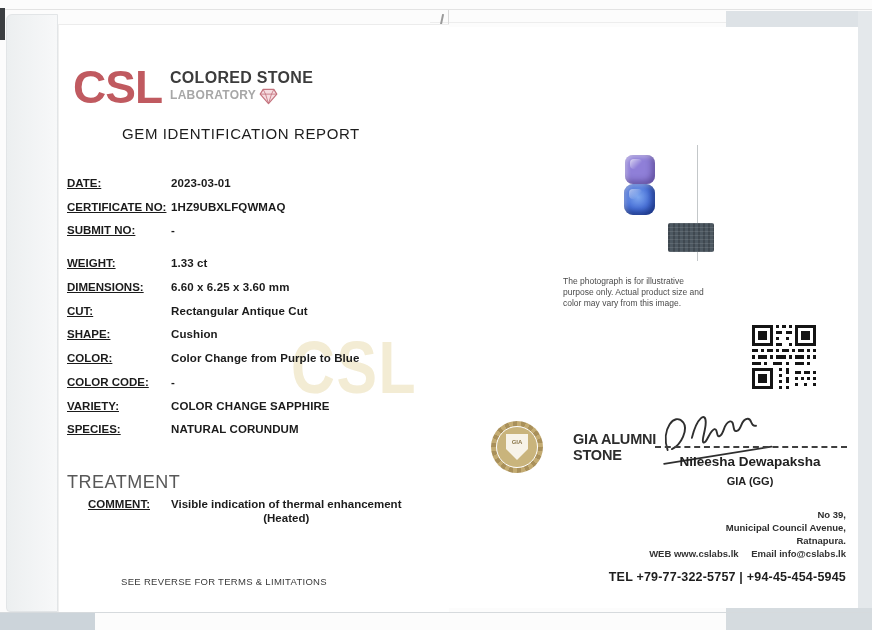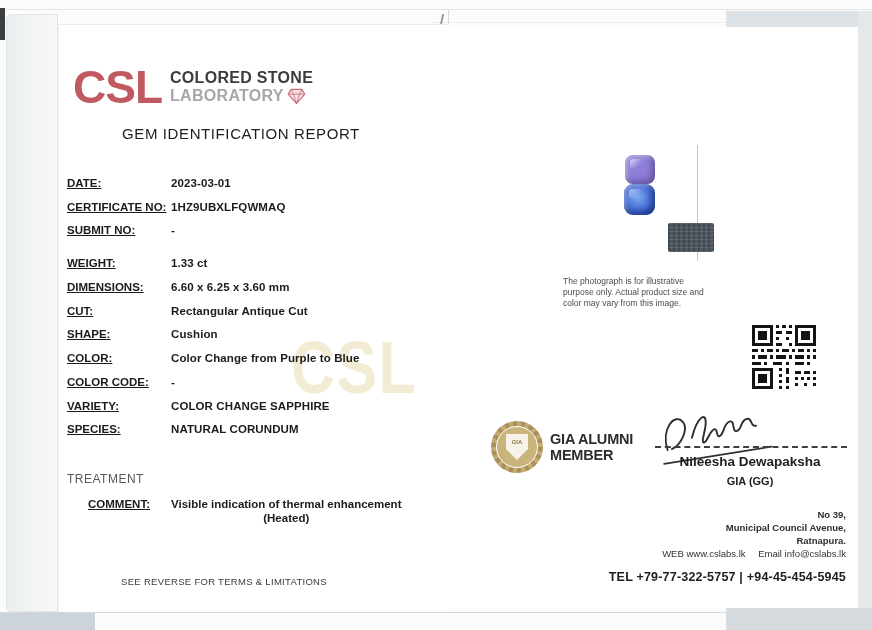--- a/index.html
+++ b/index.html
@@ -29,36 +29,36 @@
   .paper { position:absolute; background:#ffffff; }
   .paper-left  { left:58px; top:24px; width:391px; height:588px; border-top:1px solid #ececec; border-left:1px solid #f0f0f0; }
   .paper-right { left:449px; top:27px; width:409px; height:581px; }
 
   
   .logo-row { position:absolute; left:14px; top:40px; display:flex; z-index:2; }
   .logo-acronym { font-size:46px; font-weight:700; line-height:0.96; color:#c05a60; letter-spacing:-1px; }
   .logo-names { margin-left:8px; padding-top:4px; }
   .logo-name1 { font-size:16px; font-weight:700; color:#3c3c3c; letter-spacing:0.3px; line-height:1.12; }
   .logo-name2-row { display:flex; align-items:center; }
-  .logo-name2 { font-size:16px; font-weight:700; color:#a7a7a7; letter-spacing:0.3px; line-height:1.12; }
+  .logo-name2 { font-size:12px; font-weight:700; color:#a7a7a7; letter-spacing:0.3px; line-height:1.12; }
   .logo-diamond { width:19px; height:17px; margin-left:3px; margin-top:1px; }
 
   .report-title { position:absolute; left:0; right:26px; top:100px; text-align:center;
                   font-size:15px; letter-spacing:0.6px; color:#1d1d1d; z-index:2; }
 
   .watermark { position:absolute; left:232px; top:300px; font-size:74px; font-weight:700;
                color:#f3ecd4; z-index:0; transform:scaleX(0.82); transform-origin:left top; letter-spacing:2px; }
 
   .fields { position:absolute; left:8px; top:152px; right:8px; z-index:2; }
   .frow { display:flex; line-height:13px; margin-bottom:10.7px; font-size:11.5px; font-weight:700; color:#1b1b1b; }
   .frow.gap { margin-top:20px; }
   .flabel { width:104px; flex-shrink:0;text-decoration:underline; }
   .fvalue { letter-spacing:0.1px; }
 
-  .treatment-heading { position:absolute; left:8px; top:447px; font-size:12px; color:#585858;
+  .treatment-heading { position:absolute; left:8px; top:447px; font-size:18px; color:#585858;
                        letter-spacing:0.5px; z-index:2; }
   .comment-row { position:absolute; left:8px; top:473px; right:8px; display:flex;
                  font-size:11.5px; font-weight:700; z-index:2;text-align:center; }
   .comment-row .flabel { width:104px; }
   .comment-value div { line-height:13.5px; }
 
   .reverse-note { position:absolute; left:0; right:60px; top:551px; text-align:center;
                   font-size:9.5px; color:#3a3a3a; letter-spacing:0.3px; z-index:2; }
 
   
@@ -80,21 +80,21 @@
     background-color:#4d5861;
     background-image:repeating-linear-gradient(0deg, rgba(255,255,255,.10) 0 1px, transparent 1px 4px),
                      repeating-linear-gradient(90deg, rgba(0,0,0,.18) 0 2px, transparent 2px 5px); }
 
   .photo-note { position:absolute; left:114px; top:249px; width:153px; font-size:8.5px;
                 color:#4b4b4b; line-height:1.32; }
 
   .qr { position:absolute; left:303px; top:296px; width:64px; height:68px; }
   .qr svg { width:100%; height:100%; }
 
-  .gia-row { position:absolute; left:42px; top:394px; display:flex; align-items:center; }
+  .gia-row { position:absolute; left:42px; top:394px; display:flex; align-items:center;gap:23px; }
   .gia-seal { position:relative; width:52px; height:52px; border-radius:50%;
     background:repeating-conic-gradient(#c3ab72 0 10deg, #a9905a 10deg 20deg); }
   .gia-seal::before { content:""; position:absolute; inset:5px; border-radius:50%;
     border:1px solid #fff; background:#c9b47c; }
   .gia-shield { position:absolute; left:15px; top:13px; width:22px; height:26px; background:#f7f3e8;
     clip-path:polygon(0 0,100% 0,100% 58%,50% 100%,0 58%); z-index:1;
     display:flex; align-items:flex-start; justify-content:center; }
   .gia-seal-text { font-size:6px; font-weight:700; color:#8a7648; margin-top:5px; }
   .gia-text { margin-left:7px; font-size:14.5px; font-weight:700; color:#2d2d2d;
               line-height:1.12; letter-spacing:-0.2px; }
@@ -102,21 +102,21 @@
   .sig-svg { position:absolute; left:211px; top:371px; width:140px; height:78px; }
   .sig-line { position:absolute; left:206px; top:419px; width:192px; border-top:2px dashed #3f3f3f; }
   .sig-name { position:absolute; left:196px; top:427px; width:210px; text-align:center;
               font-size:13.5px; font-weight:700; color:#212121; }
   .sig-cred { position:absolute; left:196px; top:448px; width:210px; text-align:center;
               font-size:11px; font-weight:700; color:#212121; }
 
   .address { position:absolute; right:12px; top:482px; text-align:right;
              font-size:9.5px; font-weight:700; color:#2e2e2e; line-height:1.35; }
   .web-email { font-weight:400; margin-top:1px; color:#333; }
-  .web-email span { margin-left:10px; }
+  .web-email span { margin-left:10px;font-weight:bold; }
   .tel { position:absolute; right:12px; top:543px; text-align:right;
          font-size:12.5px; font-weight:700; color:#1e1e1e; letter-spacing:0.2px; }
 </style>
 </head>
 <body>
 
 <div class="line-top"></div>
 <div class="line-top2"></div>
 <div class="dark-corner"></div>
 <div class="sleeve-left"></div>
@@ -259,21 +259,21 @@
   </div>
 
   <div class="gia-row">
     <div class="gia-seal">
       <div class="gia-shield">
         <span class="gia-seal-text">GIA</span>
       </div>
     </div>
     <div class="gia-text">
       <div>GIA ALUMNI</div>
-      <div>MEMBER</div>
+      <div>STONE</div>
     </div>
   </div>
 
   <svg class="sig-svg" viewBox="0 0 160 90">
     <path d="M8,60 C0,36 16,16 26,28 C32,36 24,54 13,59 M36,46 C42,22 52,16 52,28 C52,38 47,48 49,51 C53,54 56,38 62,36 C66,35 64,46 68,44 C74,41 72,29 80,27 C86,26 82,40 88,38 C94,36 92,25 100,24 C106,23 103,34 110,32" stroke="#2f2f2f" stroke-width="2.2" fill="none" stroke-linecap="round"></path>
     <path d="M4,76 L128,56" stroke="#2f2f2f" stroke-width="2" fill="none" stroke-linecap="round"></path>
   </svg>
   <div class="sig-line"></div>
   <div class="sig-name">Nileesha Dewapaksha</div>
   <div class="sig-cred">GIA (GG)</div>

